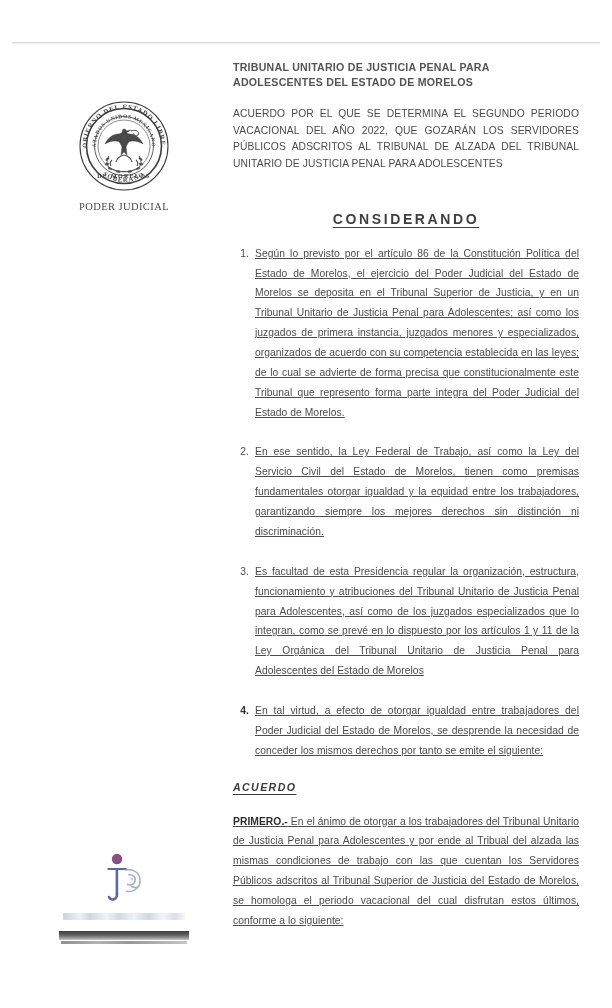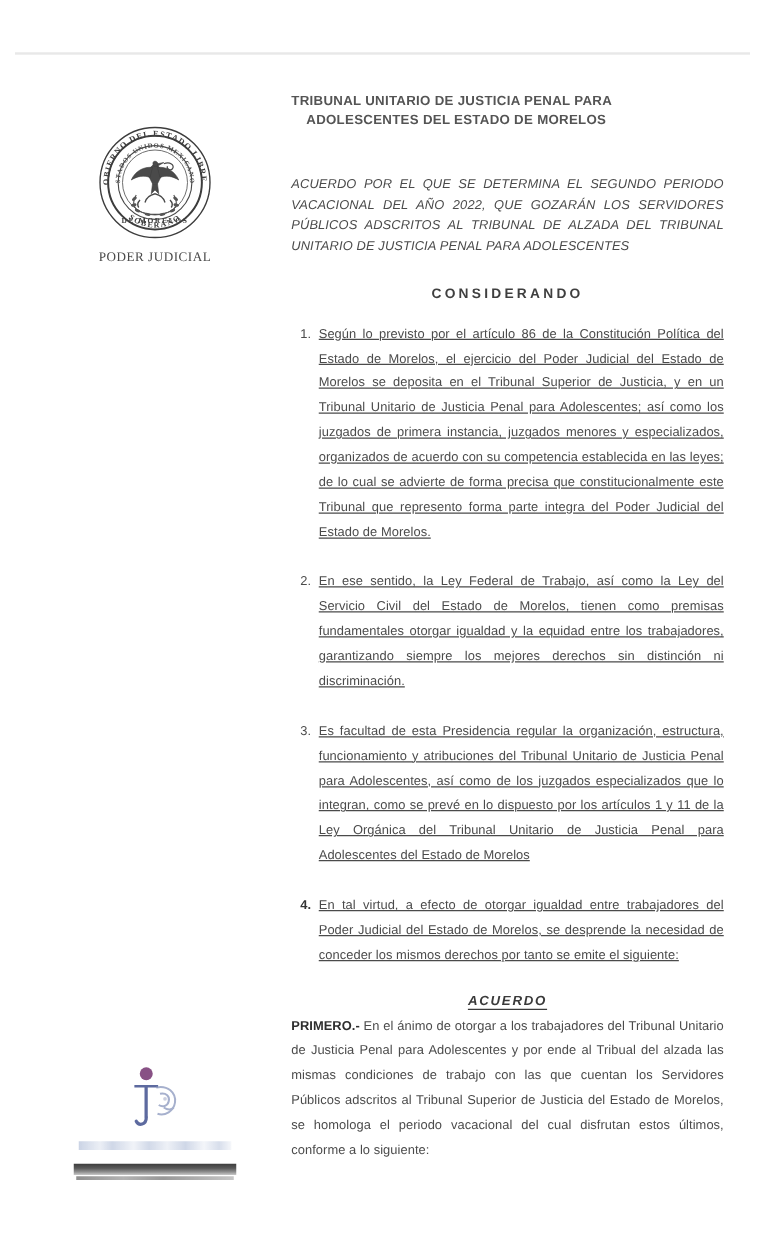--- a/index.html
+++ b/index.html
@@ -107,52 +107,52 @@
     height: 3px;
     background: linear-gradient(90deg, #6a6a6a 0%, #9a9a9a 30%, #767676 55%, #b4b4b4 100%);
     opacity: 0.75;
     filter: blur(0.4px);
   }
 
   
   .content {
     position: absolute;
     left: 233px;
-    top: 74px;
+    top: 60px;
     width: 346px;
   }
 
   .doc-title {
     font-size: 10.6px;
     font-weight: bold;
     line-height: 1.42;
     color: #545454;
     letter-spacing: 0.25px;
     text-align: left;
     margin: 0 0 0 0;
   }
-  .doc-title .line2 { display: block; margin-left: 12px; }
+  .doc-title .line2 { display: block; }
 
   .preamble {
-    margin-top: 36px;
+    margin-top: 16px;
     font-size: 10.3px;
     line-height: 1.62;
     text-align: justify;
     color: #4b4b4b;
     letter-spacing: 0.1px;
-    font-style: italic;
   }
 
   .heading-considerando {
-    margin-top: 22px;
+    margin-top: 38px;
     text-align: center;
-    font-size: 11px;
+    font-size: 14px;
     font-weight: bold;
     color: #3f3f3f;
     letter-spacing: 2.6px;
+    text-decoration: underline;
     text-underline-offset: 3px;
   }
 
   ol.considerandos {
     list-style: none;
     margin: 17px 0 0 0;
     padding: 0;
     counter-reset: cons;
   }
   ol.considerandos > li {
@@ -177,37 +177,38 @@
     color: #4b4b4b;
     font-size: 10.3px;
   }
   ol.considerandos > li.bold-marker::before {
     font-weight: bold;
     color: #333333;
   }
 
   .heading-acuerdo {
     margin-top: 4px;
-    text-align: center;
+    text-align: left;
     font-size: 10.6px;
     font-weight: bold;
     font-style: italic;
     color: #3a3a3a;
     letter-spacing: 1.4px;
     text-decoration: underline;
     text-underline-offset: 3px;
   }
 
   .clause {
-    margin-top: 5px;
+    margin-top: 19px;
     font-size: 10.3px;
     line-height: 1.93;
     text-align: justify;
     color: #4b4b4b;
     letter-spacing: 0.05px;
+    text-decoration: underline;
   }
   .clause .lead {
     font-weight: bold;
     color: #2e2e2e;
   }
 </style>
 </head>
 <body>
 
 <div class="page">

